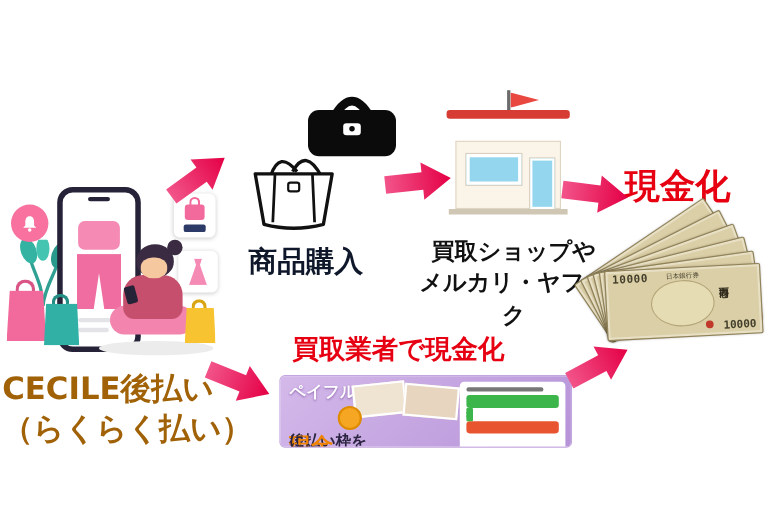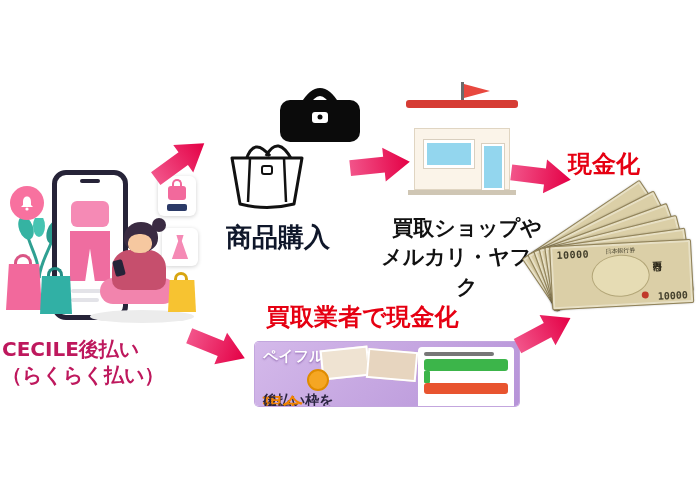--- a/index.html
+++ b/index.html
@@ -4,22 +4,22 @@
 <style>
   html,body { margin:0; padding:0; background:#fff; }
   .canvas {
     position:relative; width:700px; height:484px; background:#fff; overflow:hidden;
     font-family:"DejaVu Sans","Liberation Sans",sans-serif;
   }
   
   .title        { position:absolute; left:168px; top:26px;  font-size:25px; font-weight:bold; color:#e60012; white-space:nowrap; }
   .purchase-label{ position:absolute; left:226px; top:220px; font-size:26px; font-weight:bold; color:#0f172a; white-space:nowrap; }
   .shop-label   { position:absolute; left:378px; top:214px; width:178px; text-align:center; font-size:21px; font-weight:bold; color:#111; line-height:1.4; }
-  .cash-label   { position:absolute; left:568px; top:148px; font-size:24px; font-weight:bold; color:#e60012; white-space:nowrap; }
-  .cecile-label { position:absolute; left:2px;   top:336px; font-size:20px; font-weight:bold; color:#be185d; line-height:1.3; white-space:nowrap; }
+  .cash-label   { position:absolute; left:568px; top:148px; font-size:32px; font-weight:bold; color:#e60012; white-space:nowrap; }
+  .cecile-label { position:absolute; left:2px;   top:336px; font-size:28px; font-weight:bold; color:#a16207; line-height:1.3; white-space:nowrap; }
   .agent-label  { position:absolute; left:266px; top:301px; font-size:24px; font-weight:bold; color:#e60012; white-space:nowrap; }
 
   
   .bag-black   { position:absolute; left:276px; top:84px;  }
   .bag-outline { position:absolute; left:226px; top:132px; }
 
   
   .shop { position:absolute; left:406px; top:82px; width:112px; height:130px; }
   .shop * { position:absolute; box-sizing:border-box; }
   .shop-flagpole { left:55px; top:0; width:3px; height:20px; background:#6b6b6b; }

